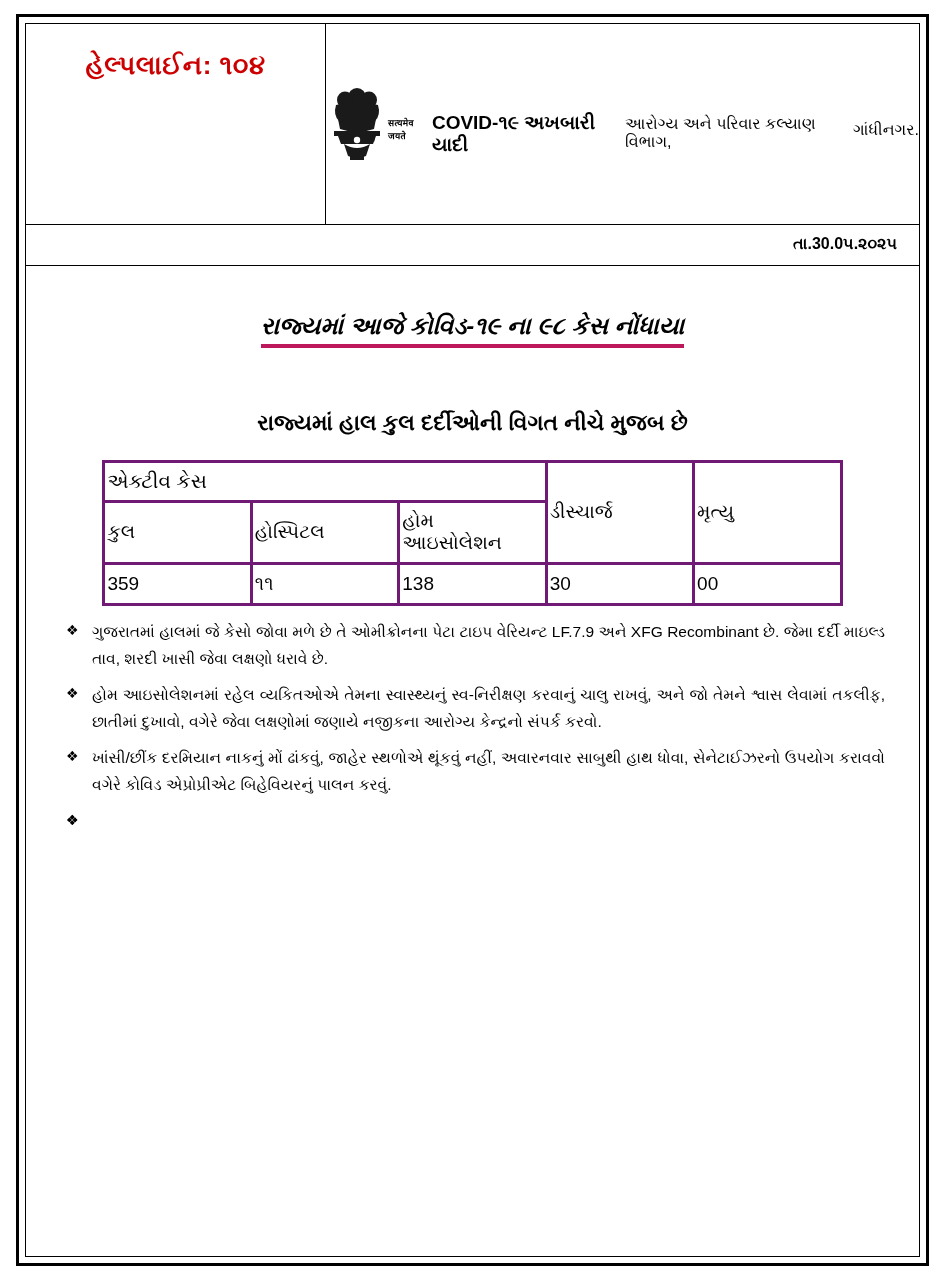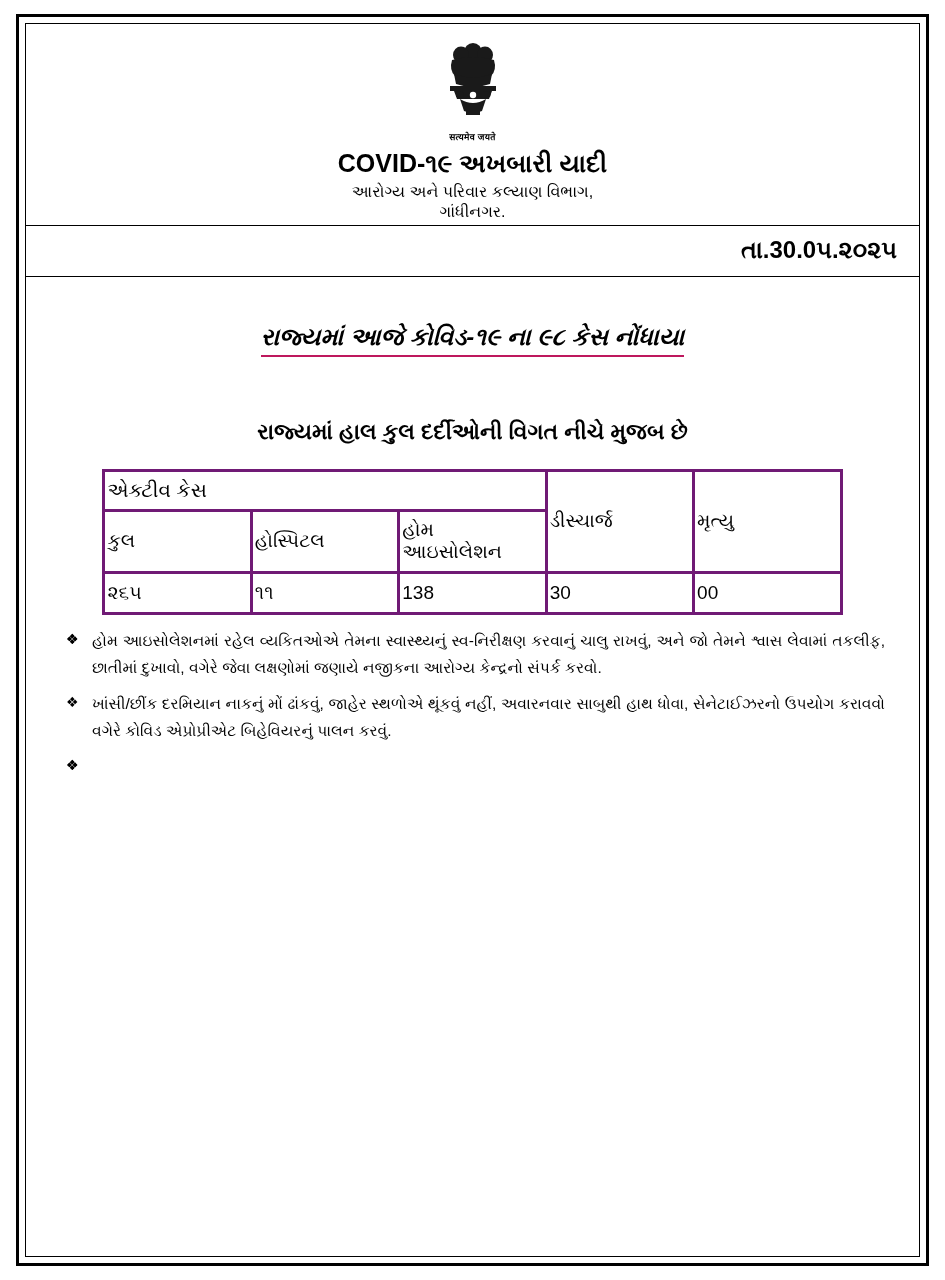--- a/index.html
+++ b/index.html
@@ -57,74 +57,74 @@
   .helpline {
     color: #cc0000;
     font-weight: bold;
     font-size: 26px;
     letter-spacing: .5px;
     white-space: nowrap;
   }
   .header-right {
     flex: 1;
     display: flex;
-    flex-direction: column;
+    flex-direction: row;
     align-items: center;
     justify-content: flex-start;
     padding-top: 14px;
     box-sizing: border-box;
   }
   .emblem {
     width: 62px;
     height: 96px;
     display: block;
   }
   .emblem-motto {
     font-size: 9px;
     font-weight: bold;
     margin-top: -4px;
     letter-spacing: .3px;
   }
   .dept-title {
-    font-size: 25px;
+    font-size: 19px;
     font-weight: bold;
     margin-top: 6px;
   }
   .dept-line {
     font-size: 16px;
     margin-top: 4px;
   }
   .dept-line2 {
     font-size: 16px;
     margin-top: 2px;
     margin-bottom: 4px;
   }
 
   
   .date-row {
     border-bottom: 1px solid #000;
     text-align: right;
     padding: 10px 22px 12px 0;
-    font-size: 24px;
+    font-size: 16px;
     font-weight: bold;
   }
 
   
   .content {
     flex: 1;
     padding: 0 26px;
     box-sizing: border-box;
   }
   .headline {
     font-size: 24px;
     font-weight: bold;
     font-style: italic;
     margin: 46px auto 0;
     display: inline-block;
-    border-bottom: 2px solid #be185d;
+    border-bottom: 4px solid #be185d;
     padding-bottom: 4px;
   }
   .headline-wrap { text-align: center; }
   .subhead {
     text-align: center;
     font-size: 22px;
     font-weight: bold;
     margin-top: 62px;
     margin-bottom: 24px;
   }
@@ -176,20 +176,23 @@
   }
 </style>
 </head>
 <body>
 
 <div class="page">
   <div class="outer-border">
     <div class="inner-border">
 
       <div class="header">
+        <div class="header-left">
+          <div class="helpline">હેલ્પલાઈન: ૧૦૪</div>
+        </div>
         <div class="header-right">
           <span>
             <svg class="emblem" viewBox="0 0 62 96" xmlns="http://www.w3.org/2000/svg">
               <g fill="#1a1a1a">
 
                 <ellipse cx="31" cy="14" rx="9" ry="9"></ellipse>
                 <ellipse cx="19" cy="17" rx="8" ry="8.5"></ellipse>
                 <ellipse cx="43" cy="17" rx="8" ry="8.5"></ellipse>
                 <path d="M10 22 q21 -6 42 0 q3 10 -3 16 q-18 5 -36 0 q-6 -6 -3 -16z"></path>
 
@@ -235,32 +238,33 @@
             </tr>
             <tr>
               <td class="sub-head">કુલ</td>
               <td class="sub-head">હોસ્પિટલ</td>
               <td class="sub-head">
                 <span>હોમ</span><br>
                 <span>આઇસોલેશન</span>
               </td>
             </tr>
             <tr class="value-row">
-              <td>૨૬૫</td>
+              <td>359</td>
               <td>૧૧</td>
               <td>138</td>
               <td>30</td>
               <td>00</td>
             </tr>
           </tbody>
         </table>
 
         <ul class="notes">
           <li>
             <span class="bullet">❖</span>
+            <span>ગુજરાતમાં હાલમાં જે કેસો જોવા મળે છે તે ઓમીક્રોનના પેટા ટાઇપ વેરિયન્ટ LF.7.9 અને XFG Recombinant છે. જેમા દર્દી માઇલ્ડ તાવ, શરદી ખાસી જેવા લક્ષણો ધરાવે છે.</span>
           </li>
           <li>
             <span class="bullet">❖</span>
             <span>હોમ આઇસોલેશનમાં રહેલ વ્યકિતઓએ તેમના સ્વાસ્થ્યનું સ્વ-નિરીક્ષણ કરવાનું ચાલુ રાખવું, અને જો તેમને શ્વાસ લેવામાં તકલીફ, છાતીમાં દુખાવો, વગેરે જેવા લક્ષણોમાં જણાયે નજીકના આરોગ્ય કેન્દ્રનો સંપર્ક કરવો.</span>
           </li>
           <li>
             <span class="bullet">❖</span>
             <span>ખાંસી/છીંક દરમિયાન નાકનું મોં ઢાંકવું, જાહેર સ્થળોએ થૂંકવું નહીં, અવારનવાર સાબુથી હાથ ધોવા, સેનેટાઈઝરનો ઉપયોગ કરાવવો વગેરે કોવિડ એપ્રોપ્રીએટ બિહેવિયરનું પાલન કરવું.</span>
           </li>
           <li>

